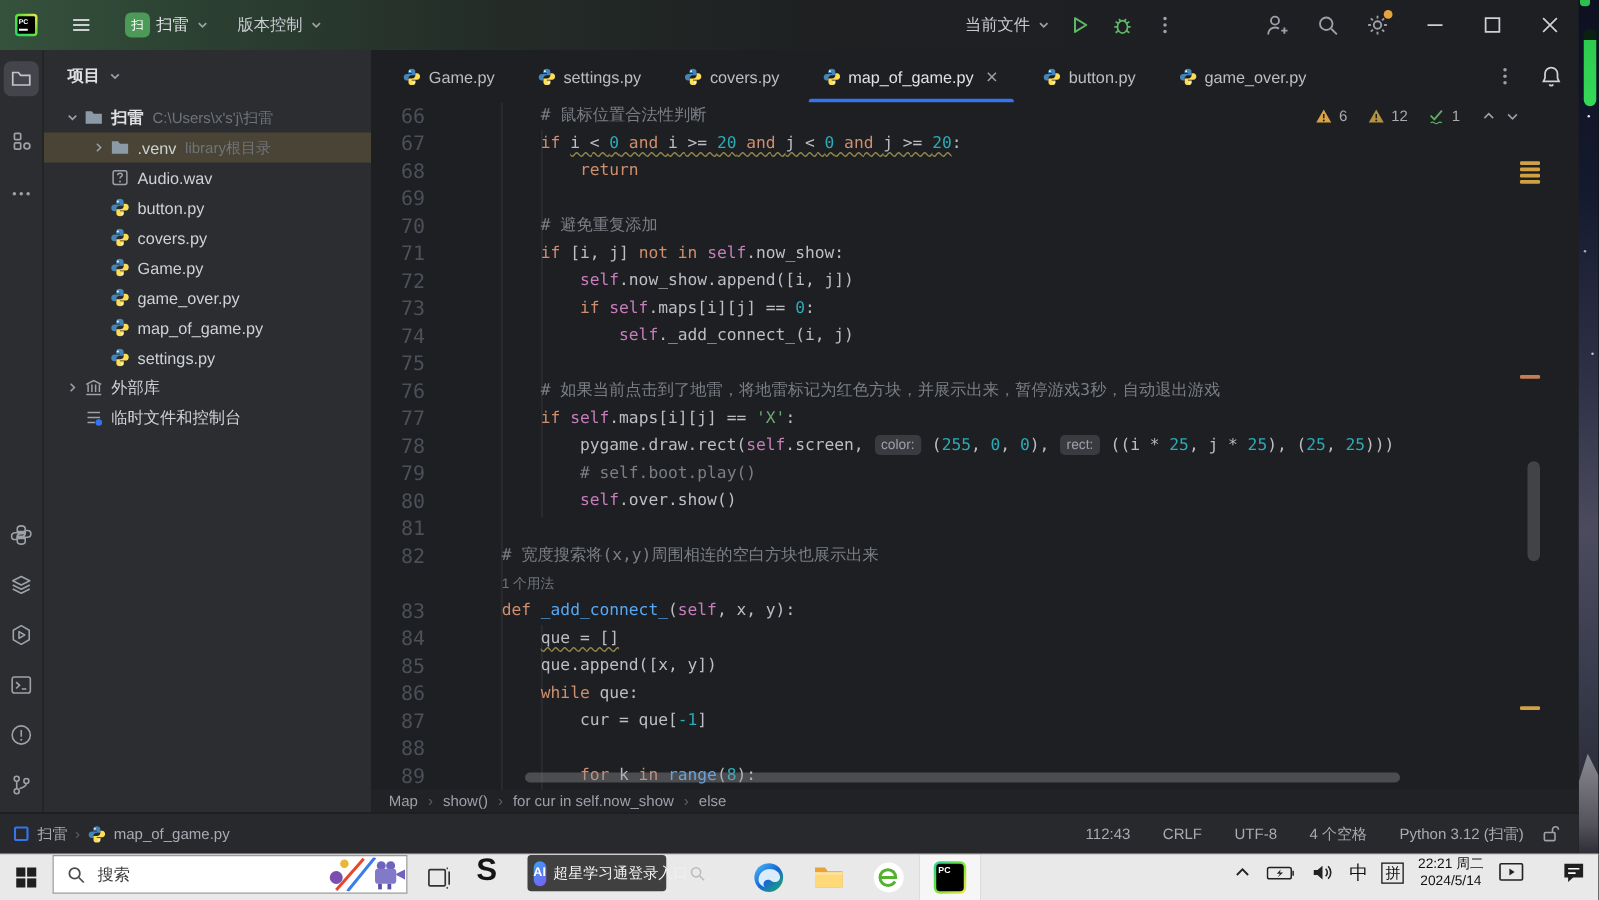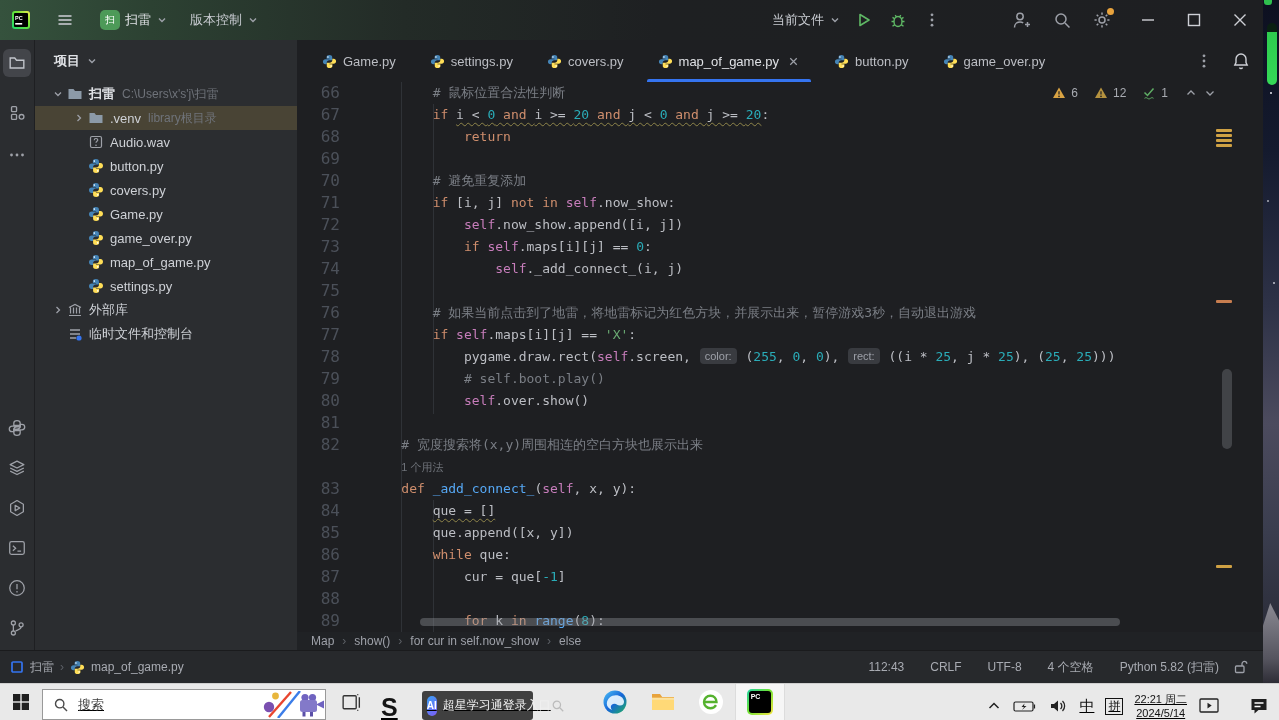--- a/index.html
+++ b/index.html
@@ -88,21 +88,21 @@
     background:linear-gradient(180deg,#0d1020 0%,#141a2e 22%,#2e3247 45%,#4c4b5e 62%,#3a3d4e 78%,#23242e 100%);}
   .star{position:absolute;width:2px;height:2px;border-radius:50%;background:#e8e8f0;}
   #mountain{position:absolute;left:0;bottom:0;width:16px;height:80px;
     background:linear-gradient(180deg,#8b8a93,#55545e 70%,#2e2d36);clip-path:polygon(0 28%,45% 0,100% 22%,100% 100%,0 100%);}
   #batt-pill{position:absolute;right:2px;top:23px;width:10px;height:62px;border-radius:5px;overflow:hidden;
     background:linear-gradient(180deg,#0a2012 0%,#0a2012 14%,#2ecb4e 14%,#35d957 100%);}
   #batt-notch{position:absolute;right:7px;top:0;width:8px;height:5px;border-radius:0 0 3px 3px;background:#2fbf4e;}
 
   
   #taskbar{position:absolute;left:0;top:683px;width:1279px;height:37px;background:#e9e9e9;border-top:1px solid #cfcfcf;
-    display:flex;align-items:flex-end;box-sizing:border-box;text-decoration:underline;}
+    display:flex;align-items:flex-start;box-sizing:border-box;}
   .tk-btn{height:100%;display:flex;align-items:center;justify-content:center;}
   #start{width:42px;}
   #searchbox{width:282px;height:29px;background:#fff;border:1px solid #999;display:flex;align-items:center;overflow:hidden;}
   #searchbox .ph{color:#3c3c3c;font-size:13px;margin-left:9px;}
   #doodle{margin-left:auto;height:27px;}
   #taskview{margin-left:14px;}
   #slogo{margin-left:18px;font-size:25px;font-weight:900;color:#141414;line-height:1;}
   #aiwidget{margin-left:24px;width:111px;height:29px;background:#404040;border-radius:3px;display:flex;align-items:center;}
   #ai-badge{width:20px;height:20px;margin-left:5px;border-radius:6px;font-size:10px;font-weight:bold;color:#fff;
     display:flex;align-items:center;justify-content:center;background:linear-gradient(135deg,#39a0f4,#7d5cf6);}
@@ -721,21 +721,21 @@
             <circle cx="9.7" cy="12.9" r=".8" fill="#fff"></circle>
           </svg>
         </span>
       <span>map_of_game.py</span>
     </div>
     <div id="status-right">
         <span class="sitem">112:43</span>
         <span class="sitem">CRLF</span>
         <span class="sitem">UTF-8</span>
         <span class="sitem">4 个空格</span>
-        <span class="sitem">Python 5.82 (扫雷)</span>
+        <span class="sitem">Python 3.12 (扫雷)</span>
       </div>
     <span class="ic" style="margin-right:14px;">
         <svg width="16" height="16" viewBox="0 0 16 16" fill="none" stroke="#9da0a8" stroke-width="1.3">
           <rect x="2.5" y="7" width="8.5" height="6.5" rx="1"></rect>
           <path d="M9 7V4.8a2.4 2.4 0 0 1 4.8 0"></path>
         </svg>
       </span>
   </div>
 
   <div id="wallpaper">

